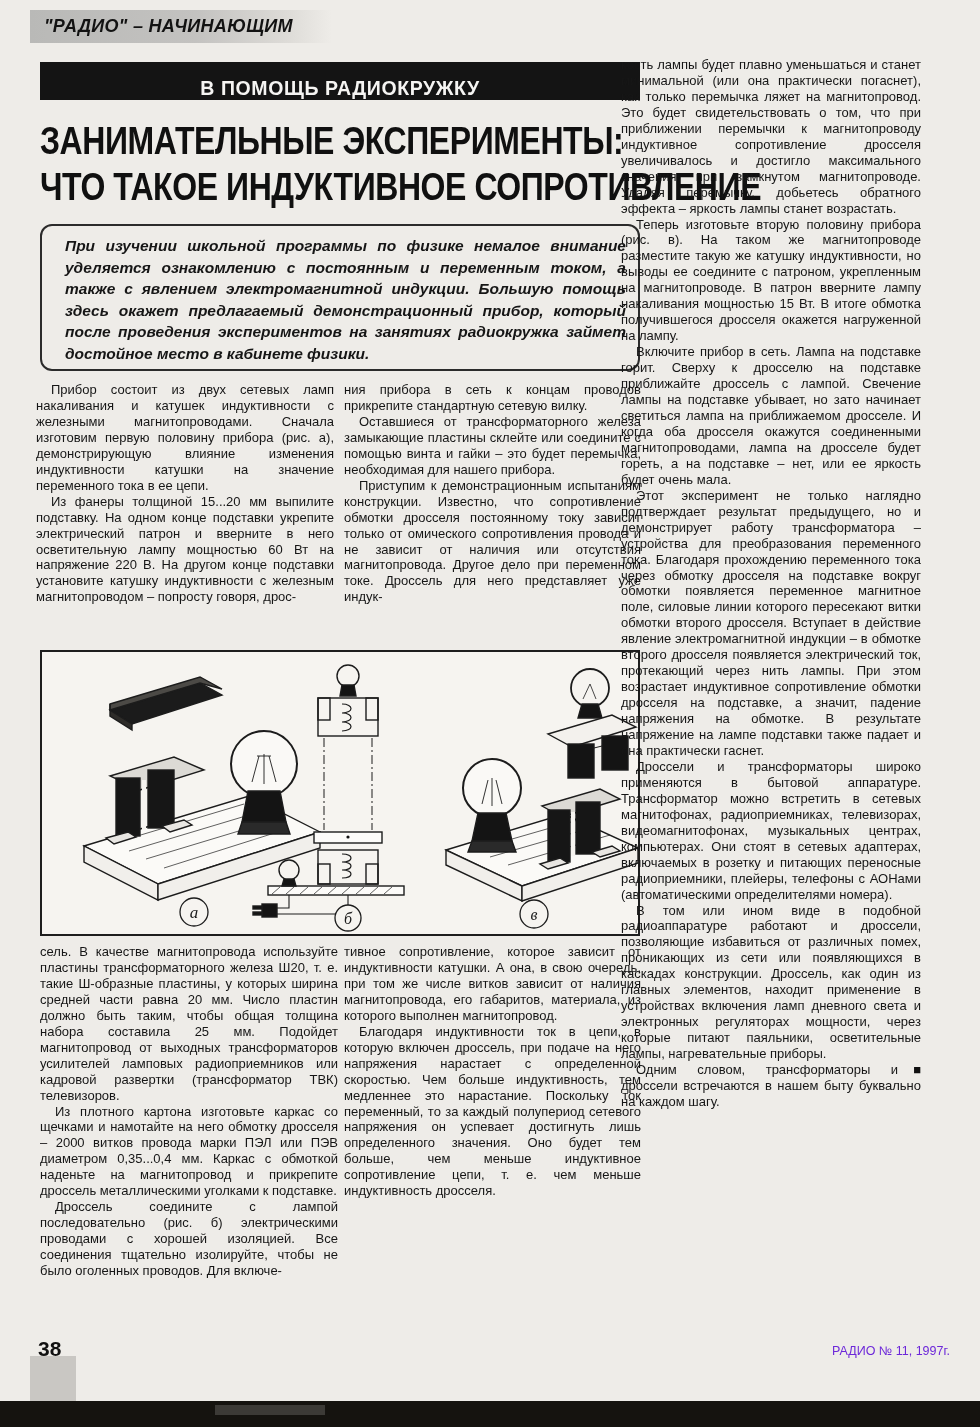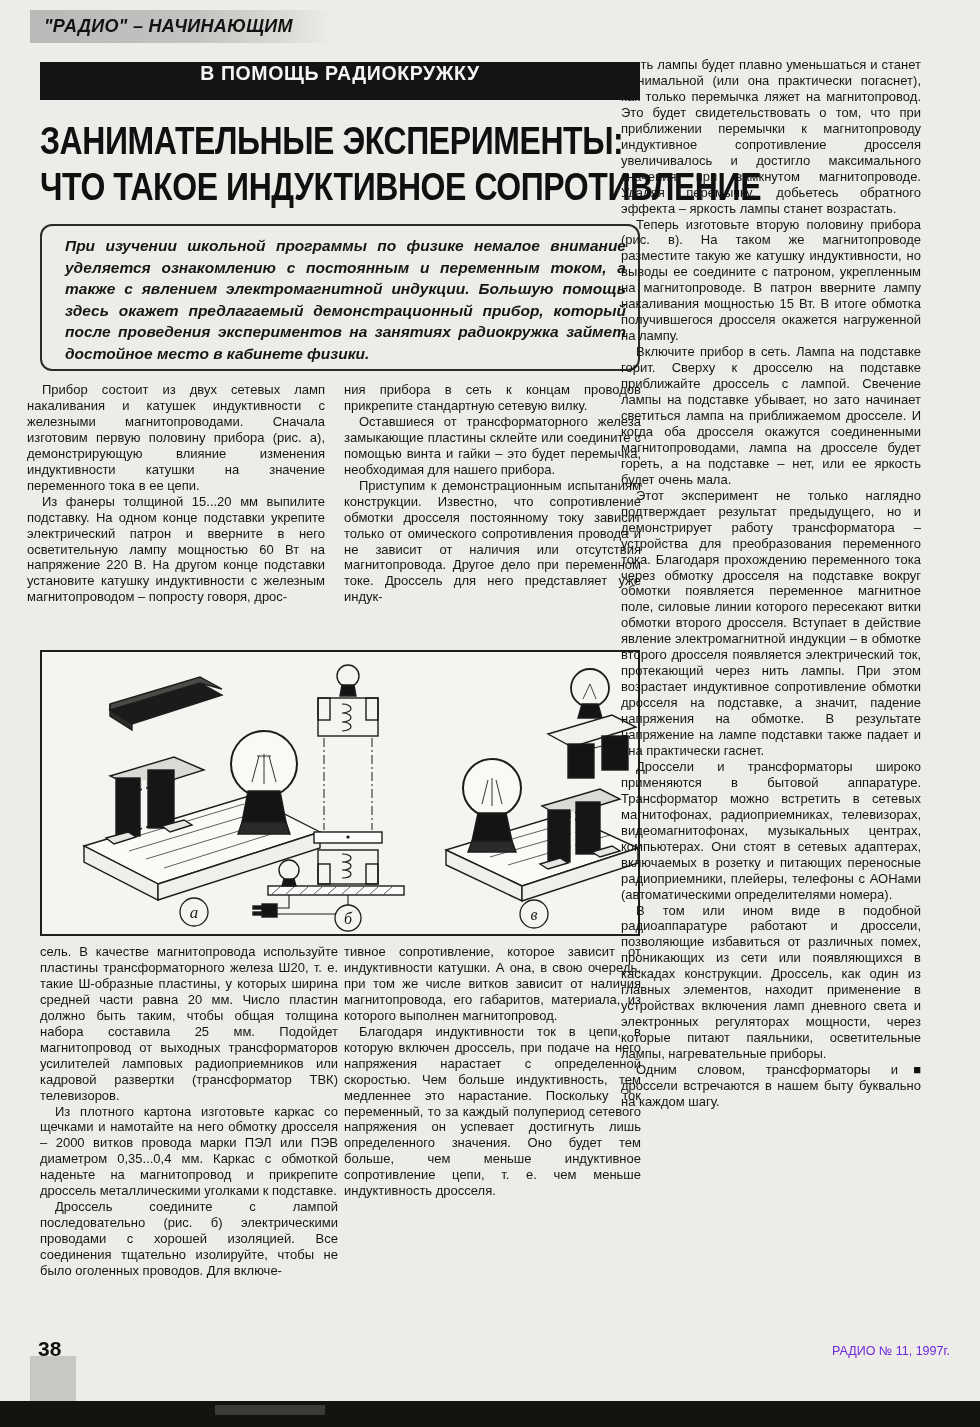--- a/index.html
+++ b/index.html
@@ -7,38 +7,38 @@
         font-family:"Liberation Sans",sans-serif;color:#161616;overflow:hidden;}
 
   
   .banner{position:absolute;left:30px;top:10px;width:302px;height:33px;
           background:linear-gradient(90deg,#b9b9b7 0%,#c3c2c0 55%,#dddbd7 85%,#eeece8 100%);
           display:flex;align-items:center;padding-left:14px;box-sizing:border-box;}
   .banner span{font-style:italic;font-weight:bold;font-size:18px;letter-spacing:.3px;color:#121212;}
 
   
   .section-box{position:absolute;left:40px;top:62px;width:600px;height:38px;background:#141414;
-               display:flex;align-items:flex-start;justify-content:center;}
+               display:flex;align-items:flex-end;justify-content:center;}
   .section-box span{color:#f5f4f2;font-weight:bold;font-size:19.5px;letter-spacing:.6px;}
 
   
   .title{position:absolute;left:40px;top:118px;width:600px;}
   .title .tline{display:block;white-space:nowrap;font-weight:bold;font-size:39px;line-height:46px;
                 letter-spacing:-.5px;transform:scaleX(.82);transform-origin:0 50%;color:#101010;}
 
   
   .lead{position:absolute;left:40px;top:224px;width:600px;height:147px;box-sizing:border-box;
         border:2px solid #2b2b2b;border-radius:12px;padding:9px 12px 8px 23px;
         font-weight:bold;font-style:italic;font-size:15.5px;line-height:21.6px;text-align:justify;}
 
   
   .col{position:absolute;font-size:13px;line-height:15.95px;text-align:justify;overflow:hidden;}
   .col p{margin:0;text-indent:15px;}
   .col p.cont{text-indent:0;}
-  .colL-up{left:27px;top:382px;width:298px;height:266px;}
+  .colL-up{left:36px;top:382px;width:298px;height:266px;}
   .colM-up{left:344px;top:382px;width:297px;height:266px;}
   .colL-low{left:40px;top:944px;width:298px;height:380px;}
   .colM-low{left:344px;top:944px;width:297px;height:380px;}
   .colR{left:621px;top:57px;width:300px;height:1268px;}
   .endmark{float:right;font-size:13px;color:#111;}
 
   
   .figure{position:absolute;left:40px;top:650px;width:600px;height:286px;box-sizing:border-box;
           border:2px solid #1e1e1e;background:#f6f4f0;}
 

